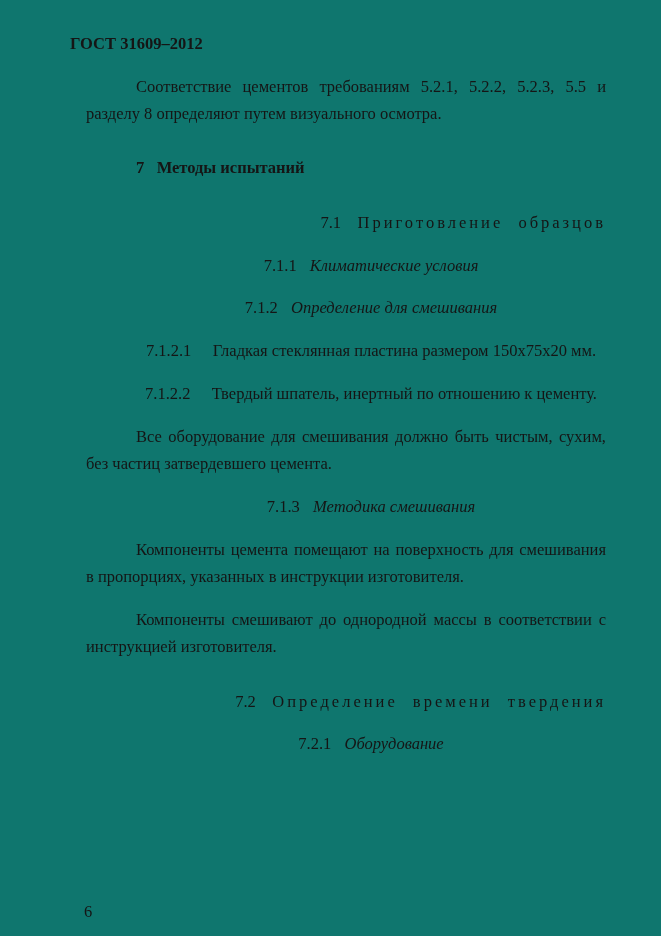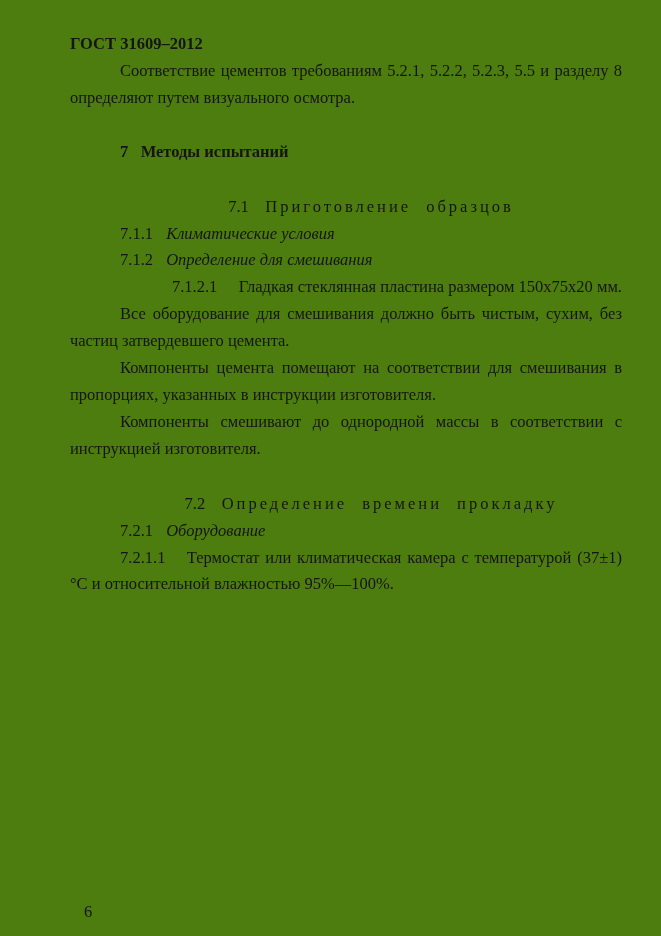--- a/index.html
+++ b/index.html
@@ -5,65 +5,65 @@
   html, body {
     margin: 0;
     padding: 0;
     background: #ffffff;
   }
   .page {
     position: relative;
     width: 661px;
     height: 936px;
     box-sizing: border-box;
-    background: #4d7c0f;
+    background: #0f766e;
     color: #151515;
     font-family: "Liberation Serif", "DejaVu Serif", serif;
     font-size: 16.5px;
     line-height: 26.9px;
     padding: 31px 39px 0 70px;
     overflow: hidden;
   }
   .doc-header {
     font-weight: bold;
     margin: 0;
   }
   p {
-    margin: 0;
+    margin: 16px;
   }
   .para {
     text-indent: 50px;
     text-align: justify;
   }
   .noj {
-    text-align: right;
+    text-align: center;
   }
   .chapter {
     font-weight: bold;
     text-indent: 50px;
     margin-top: 27px;
   }
   .chapter .num {
     margin-right: 0.75em;
   }
   .spaced-heading {
     text-indent: 50px;
     margin-top: 28px;
-    text-align: center;
+    text-align: right;
   }
   .spaced-heading .num {
     margin-right: 1em;
   }
   .spaced-title {
     letter-spacing: 3px;
     word-spacing: 8px;
   }
   .ital-heading {
     text-indent: 50px;
-    text-align: left;
+    text-align: center;
   }
   .ital-heading .num {
     margin-right: 0.8em;
   }
   .ital-title {
     font-style: italic;
   }
   .clause-num {
     margin-right: 1.3em;
   }
@@ -88,31 +88,32 @@
   <p class="spaced-heading"><span class="num">7.1</span><span class="spaced-title">Приготовление образцов</span></p>
 
   <p class="ital-heading"><span class="num">7.1.1</span><span class="ital-title">Климатические условия</span></p>
 
 
   <p class="ital-heading"><span class="num">7.1.2</span><span class="ital-title">Определение для смешивания</span></p>
 
   <p class="para noj"><span class="clause-num">7.1.2.1</span><span>Гладкая стеклянная пластина размером 150х75х20 мм.</span></p>
 
 
+  <p class="para noj"><span class="clause-num">7.1.2.2</span><span>Твердый шпатель, инертный по отношению к цементу.</span></p>
 
   <p class="para">Все оборудование для смешивания должно быть чистым, сухим, без частиц затвердевшего цемента.</p>
 
+  <p class="ital-heading"><span class="num">7.1.3</span><span class="ital-title">Методика смешивания</span></p>
 
-  <p class="para">Компоненты цемента помещают на соответствии для смешивания в пропорциях, указанных в инструкции изготовителя.</p>
+  <p class="para">Компоненты цемента помещают на поверхность для смешивания в пропорциях, указанных в инструкции изготовителя.</p>
 
 
   <p class="para">Компоненты смешивают до однородной массы в соответствии с инструкцией изготовителя.</p>
 
-  <p class="spaced-heading"><span class="num">7.2</span><span class="spaced-title">Определение времени прокладку</span></p>
+  <p class="spaced-heading"><span class="num">7.2</span><span class="spaced-title">Определение времени твердения</span></p>
 
   <p class="ital-heading"><span class="num">7.2.1</span><span class="ital-title">Оборудование</span></p>
 
-  <p class="para"><span class="clause-num">7.2.1.1</span><span>Термостат или климатическая камера с температурой (37±1) °С и относительной влажностью 95%—100%.</span></p>
 
 
   <div class="page-number">6</div>
 
 </div>
 
 </body></html>

